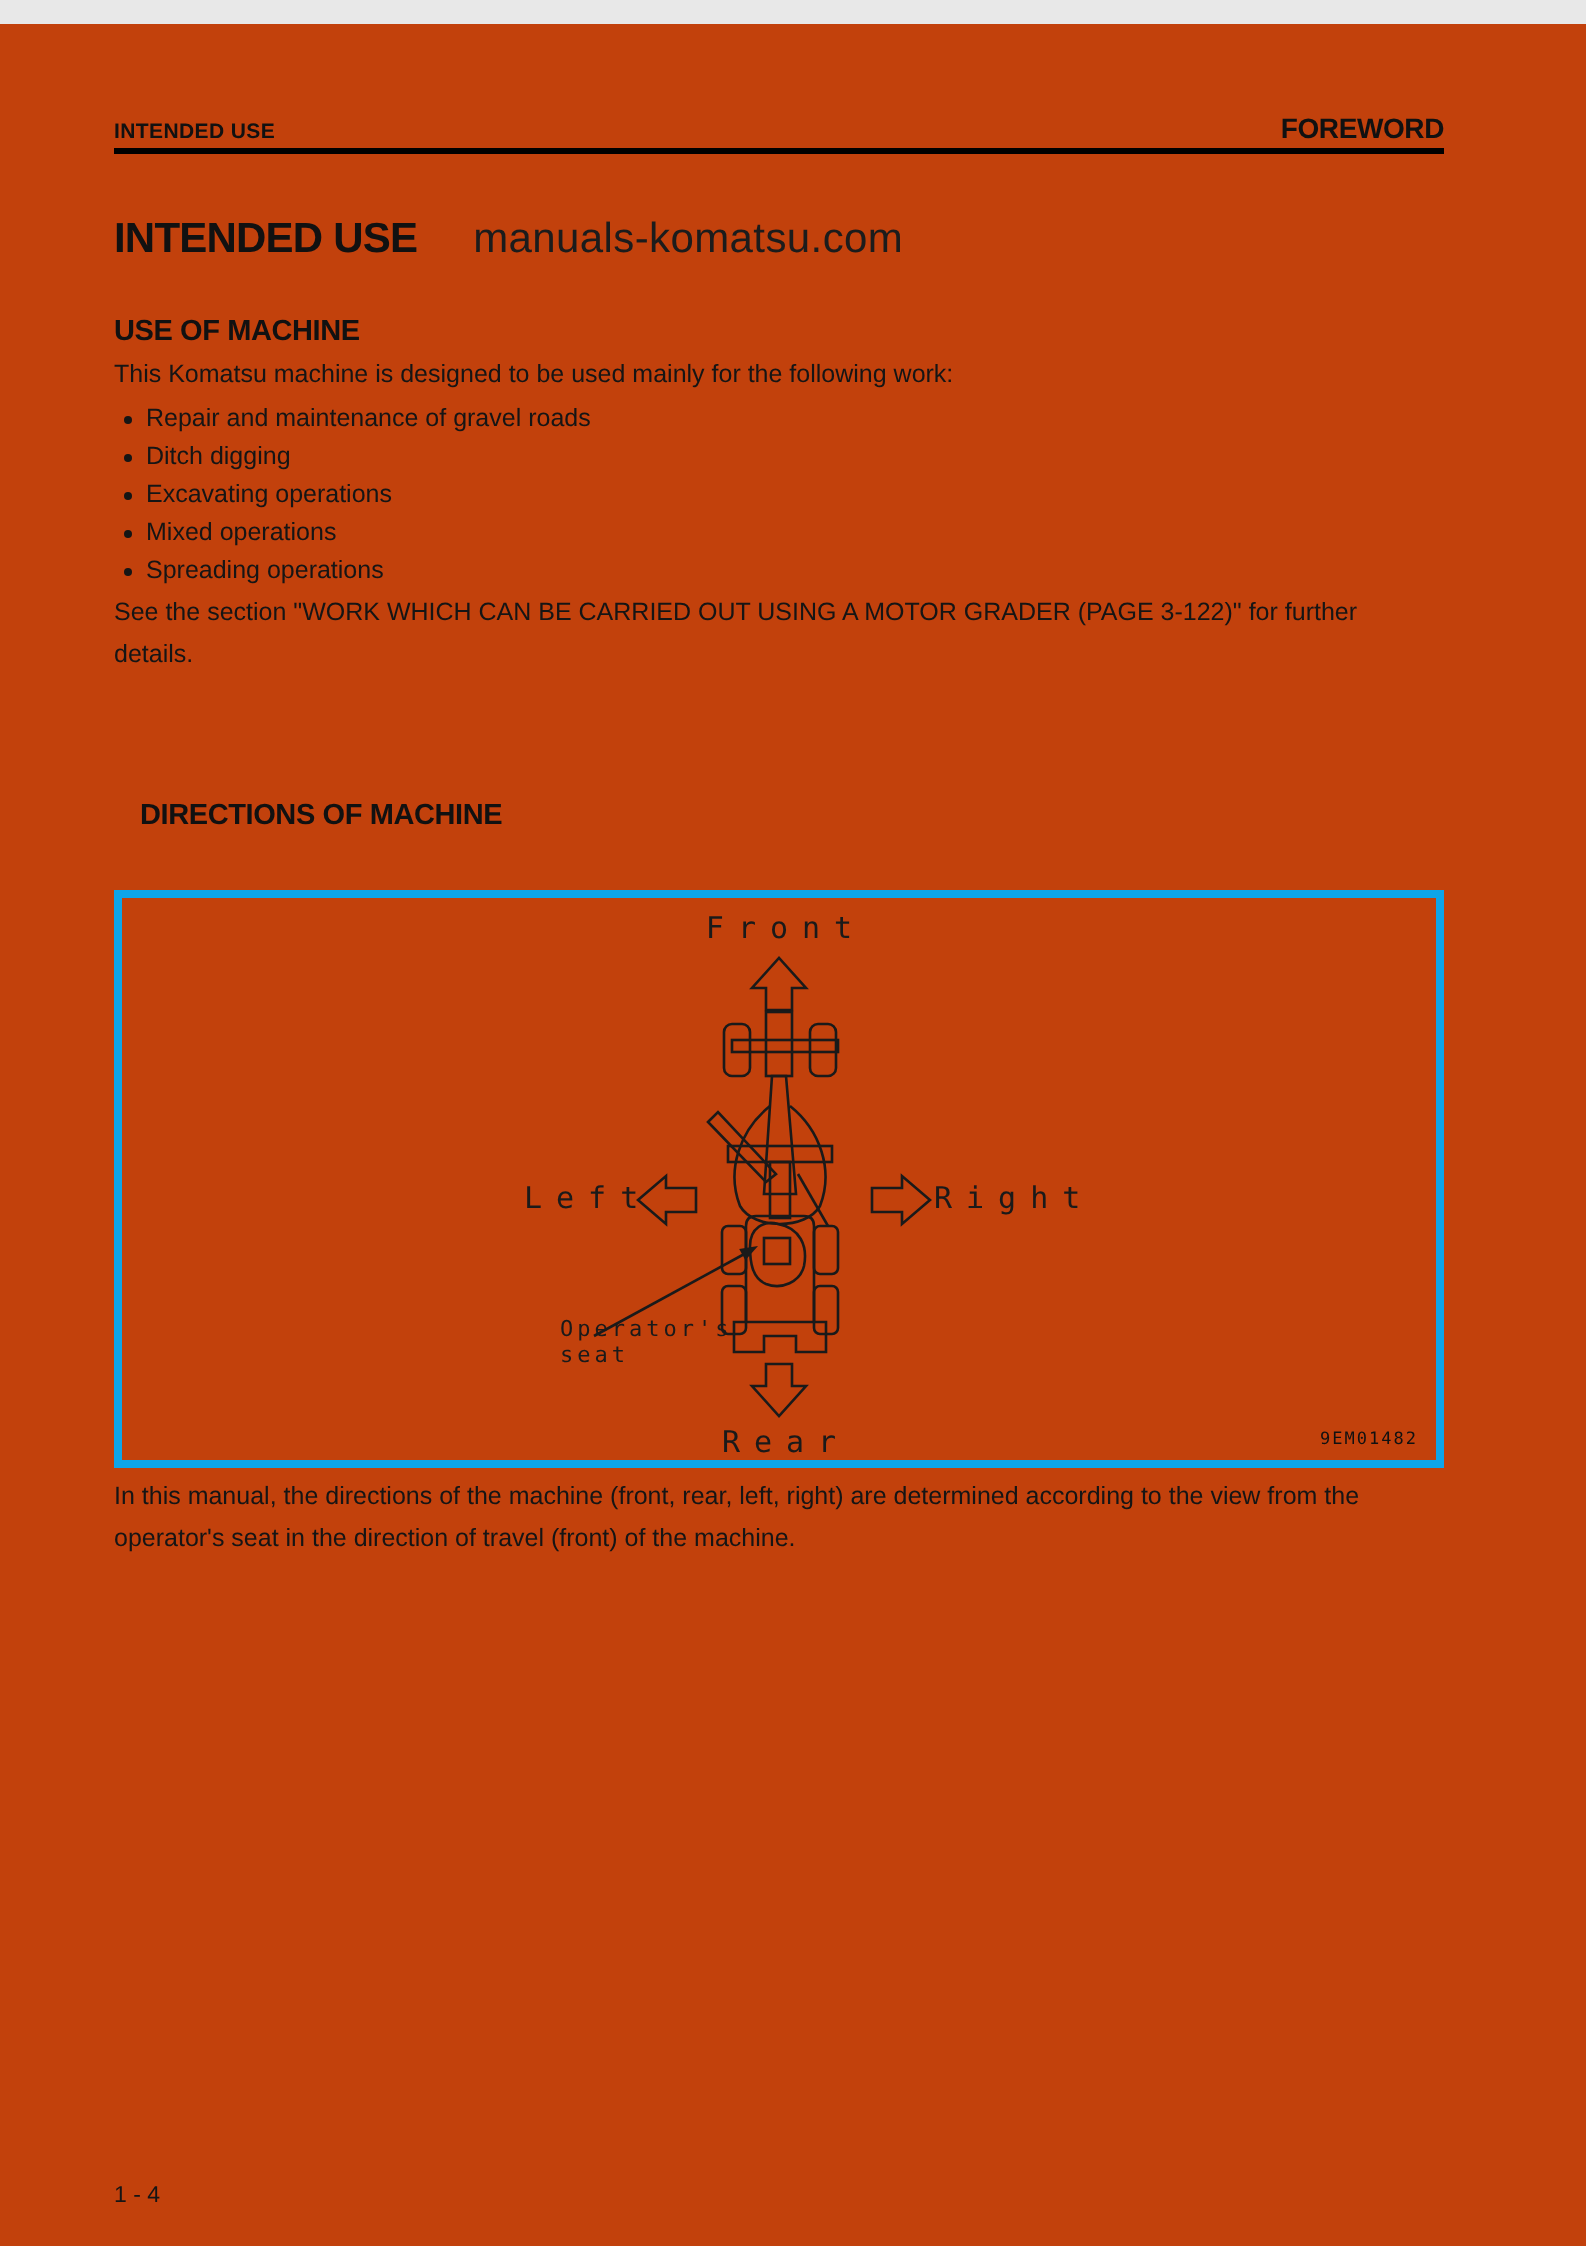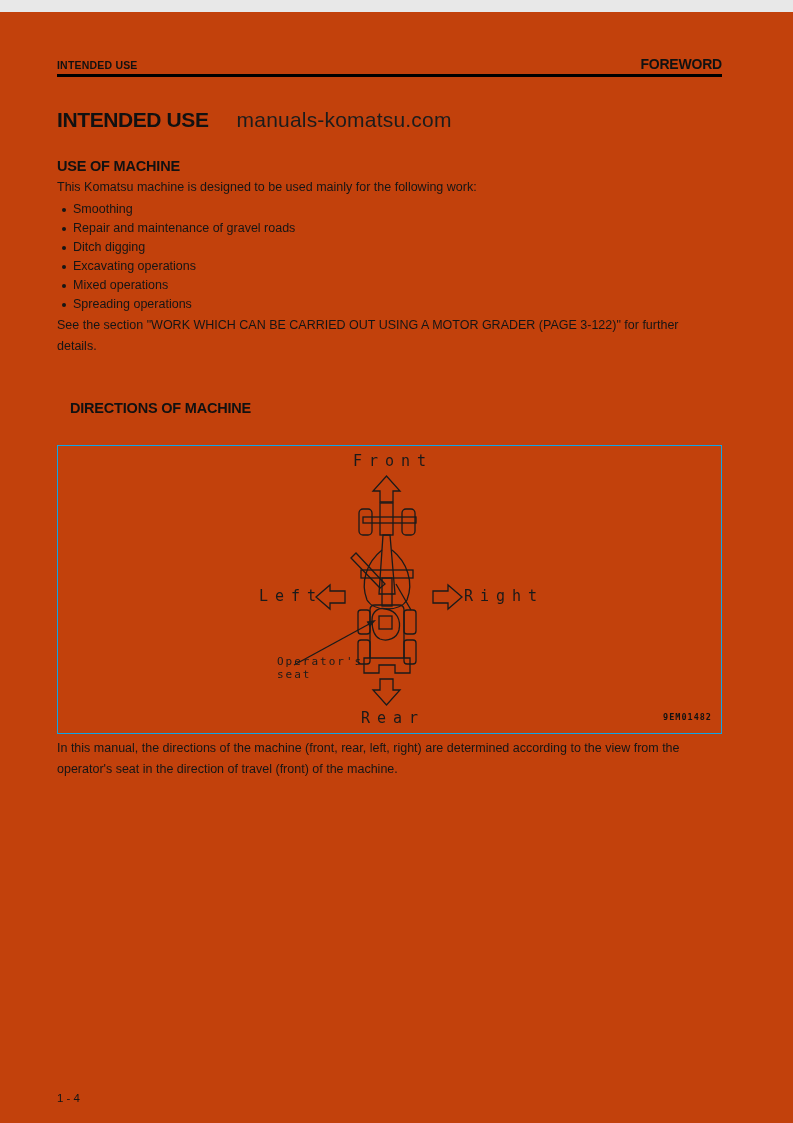--- a/index.html
+++ b/index.html
@@ -95,21 +95,21 @@
   .directions-heading {
     position: absolute;
     left: 70px; top: 388px;
   }
 
   
   .figure-box {
     position: absolute;
     left: 57px; top: 433px;
     width: 665px; height: 289px;
-    border: 1px solid #0ea5e9;
+    border: 4px solid #0ea5e9;
   }
   .figure-box svg { position: absolute; left: 0; top: 0; }
   .fig-label {
     position: absolute;
     font-family: "DejaVu Sans Mono", monospace;
     font-size: 15px;
     font-weight: 400;
     letter-spacing: 7px;
     color: #1a1a1a;
     white-space: nowrap;
@@ -125,21 +125,21 @@
     font-size: 11px;
     line-height: 13px;
     letter-spacing: 2px;
     color: #1a1a1a;
   }
   .fig-code {
     position: absolute;
     right: 9px; top: 266px;
     font-family: "DejaVu Sans Mono", monospace;
     font-size: 8.5px;
-    font-weight: 700;
+    font-weight: 400;
     letter-spacing: 1px;
     color: #111;
   }
 
   
   .figure-caption {
     position: absolute;
     left: 57px; top: 726px;
     width: 690px;
     font-size: 12.5px;
@@ -168,21 +168,20 @@
 
   <div class="title-row">
     <h1 class="page-title">INTENDED USE</h1>
     <span class="watermark">manuals-komatsu.com</span>
   </div>
 
   <div class="use-section">
     <h2 class="section-heading">USE OF MACHINE</h2>
     <p class="body-text intro">This Komatsu machine is designed to be used mainly for the following work:</p>
     <ul class="bullet-list">
-      <li>Smoothing</li>
       <li>Repair and maintenance of gravel roads</li>
       <li>Ditch digging</li>
       <li>Excavating operations</li>
       <li>Mixed operations</li>
       <li>Spreading operations</li>
     </ul>
     <div class="body-text outro">
       <div>See the section "WORK WHICH CAN BE CARRIED OUT USING A MOTOR GRADER (PAGE 3-122)" for further</div>
       <div>details.</div>
     </div>

